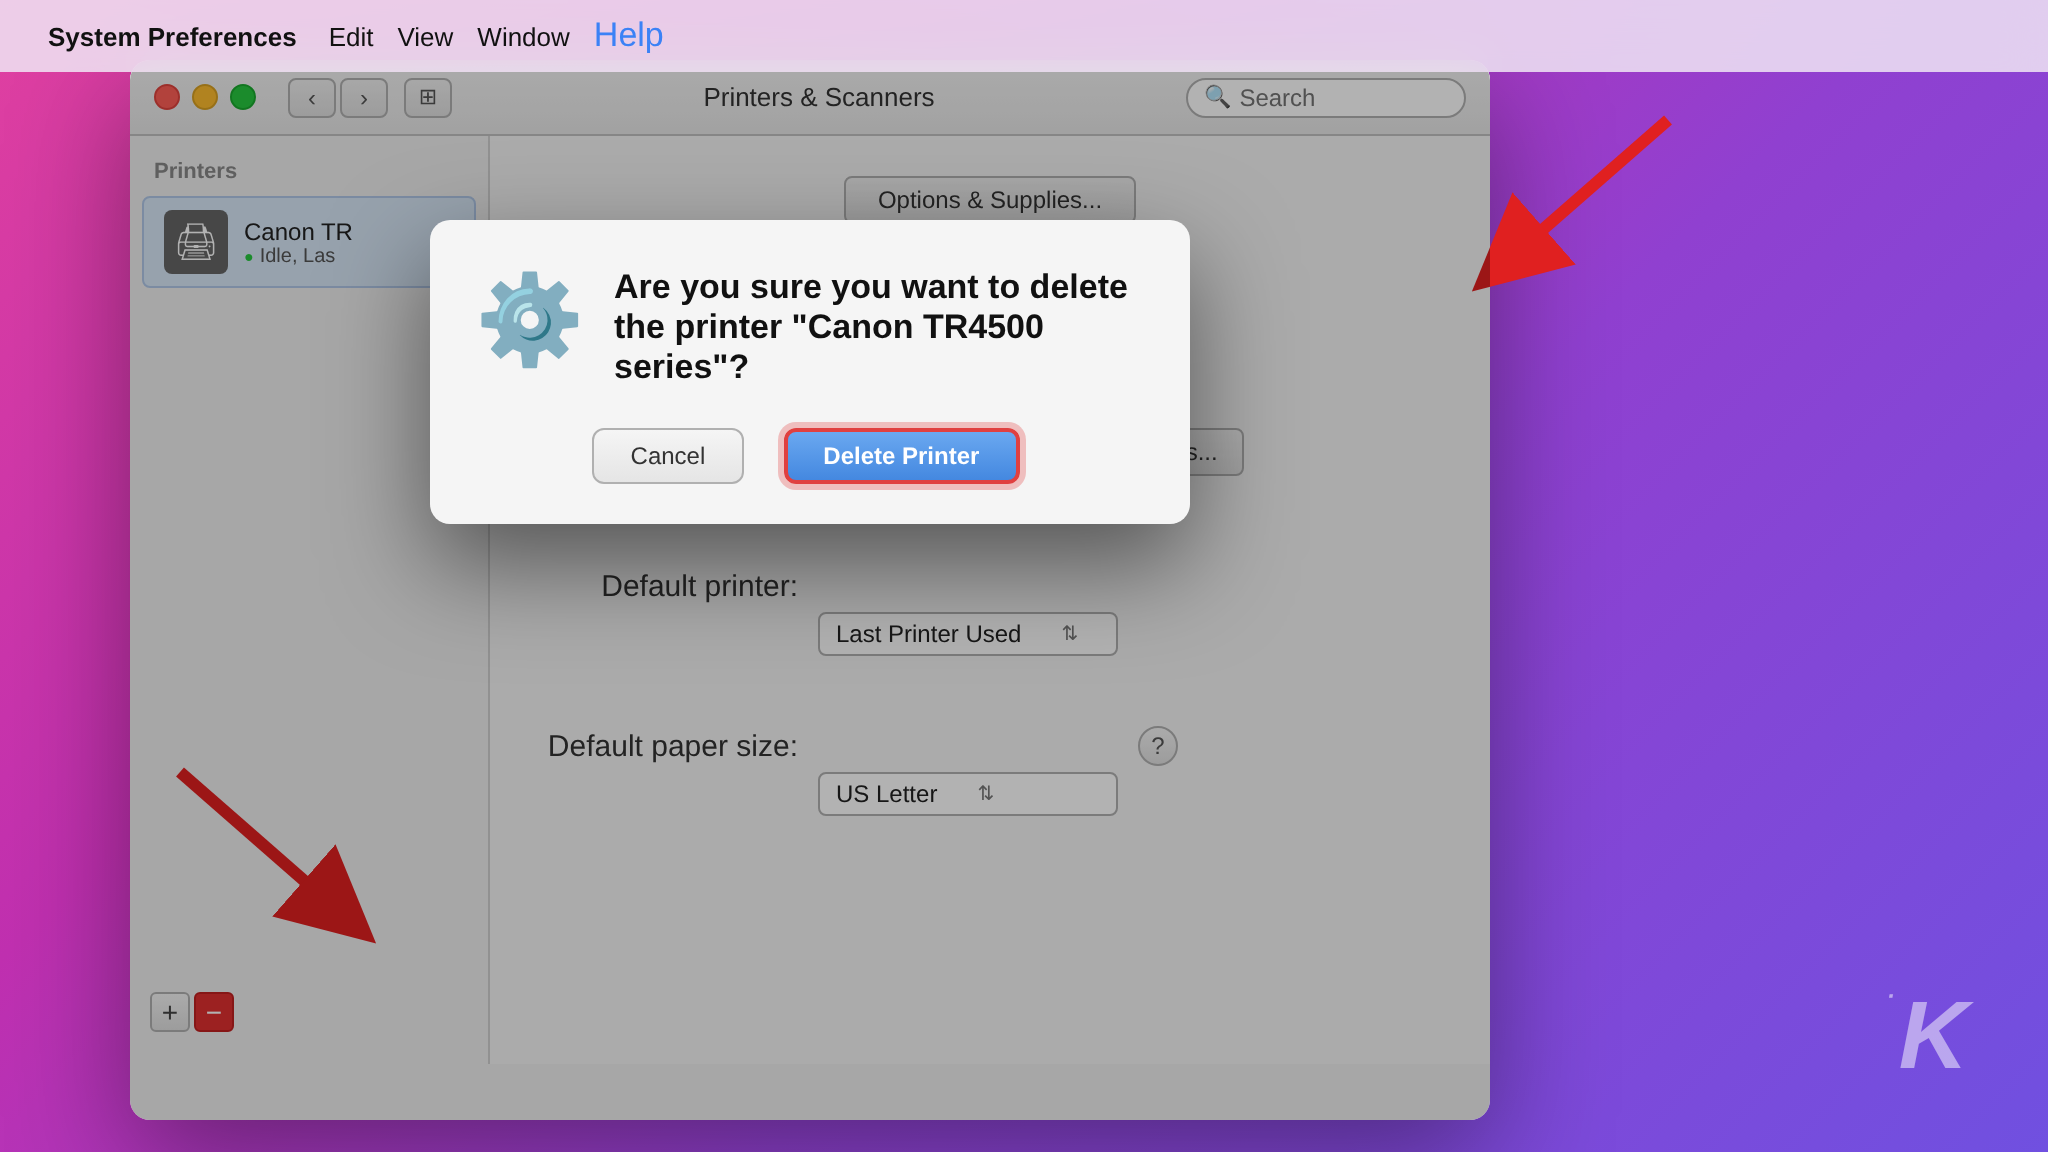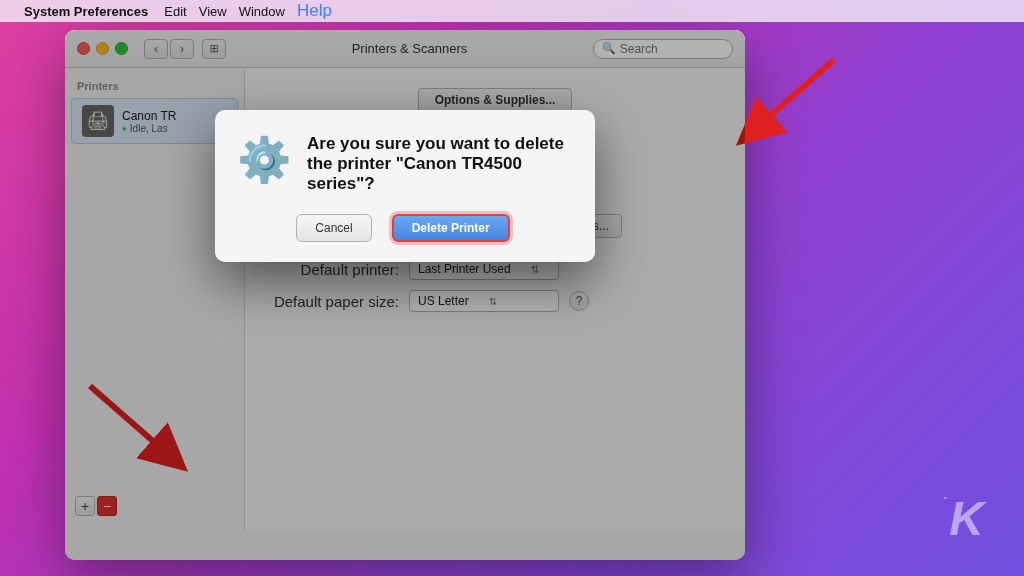--- a/index.html
+++ b/index.html
@@ -221,21 +221,20 @@
     .options-button {
       display: block;
       margin: 0 auto 28px auto;
       padding: 4px 16px;
       background: linear-gradient(180deg, #f0f0f0, #e0e0e0);
       border: 1px solid #b0b0b0;
       border-radius: 4px;
       font-size: 12px;
       color: #333;
       cursor: pointer;
-      font-weight: bold;
     }
     .info-grid {
       margin: 16px 0;
     }
     .info-row {
       display: flex;
       margin-bottom: 6px;
       font-size: 12px;
     }
     .info-label {
@@ -284,20 +283,21 @@
       align-items: center;
       background: #fff;
       border: 1px solid #b0b0b0;
       border-radius: 4px;
       padding: 3px 8px;
       font-size: 12px;
       color: #222;
       gap: 20px;
       cursor: pointer;
       min-width: 150px;
+      margin-top: 48px;
     }
     .select-arrows { color: #777; font-size: 10px; }
     .help-btn {
       width: 20px;
       height: 20px;
       border-radius: 50%;
       border: 1px solid #b0b0b0;
       background: linear-gradient(180deg, #f5f5f5, #e0e0e0);
       display: flex;
       align-items: center;
@@ -381,21 +381,21 @@
     
     .arrow-svg {
       position: absolute;
       z-index: 15;
       pointer-events: none;
     }
   </style>
 </head>
 <body>
 
-<div style="position:absolute;top:0;left:0;right:0;height:22px;background:rgba(240,230,245,0.85);display:flex;align-items:center;padding:0 12px;gap:12px;z-index:50;backdrop-filter:blur(10px);">
+<div style="position:absolute;top:0;left:0;right:0;height:36px;background:rgba(240,230,245,0.85);display:flex;align-items:center;padding:0 12px;gap:12px;z-index:50;backdrop-filter:blur(10px);">
   <span style="font-size:14px;color:#333;cursor:default;"></span>
   <span style="font-size:13px;font-weight:600;color:#111;margin-right:4px;">System Preferences</span>
   <span style="font-size:13px;color:#111;cursor:default;">Edit</span>
   <span style="font-size:13px;color:#111;cursor:default;">View</span>
   <span style="font-size:13px;color:#111;cursor:default;">Window</span>
   <span style="font-size:17px;color:#3b82f6;cursor:default;">Help</span>
 </div>
 
 <div class="main-window" style="top:30px;left:65px;">
 

